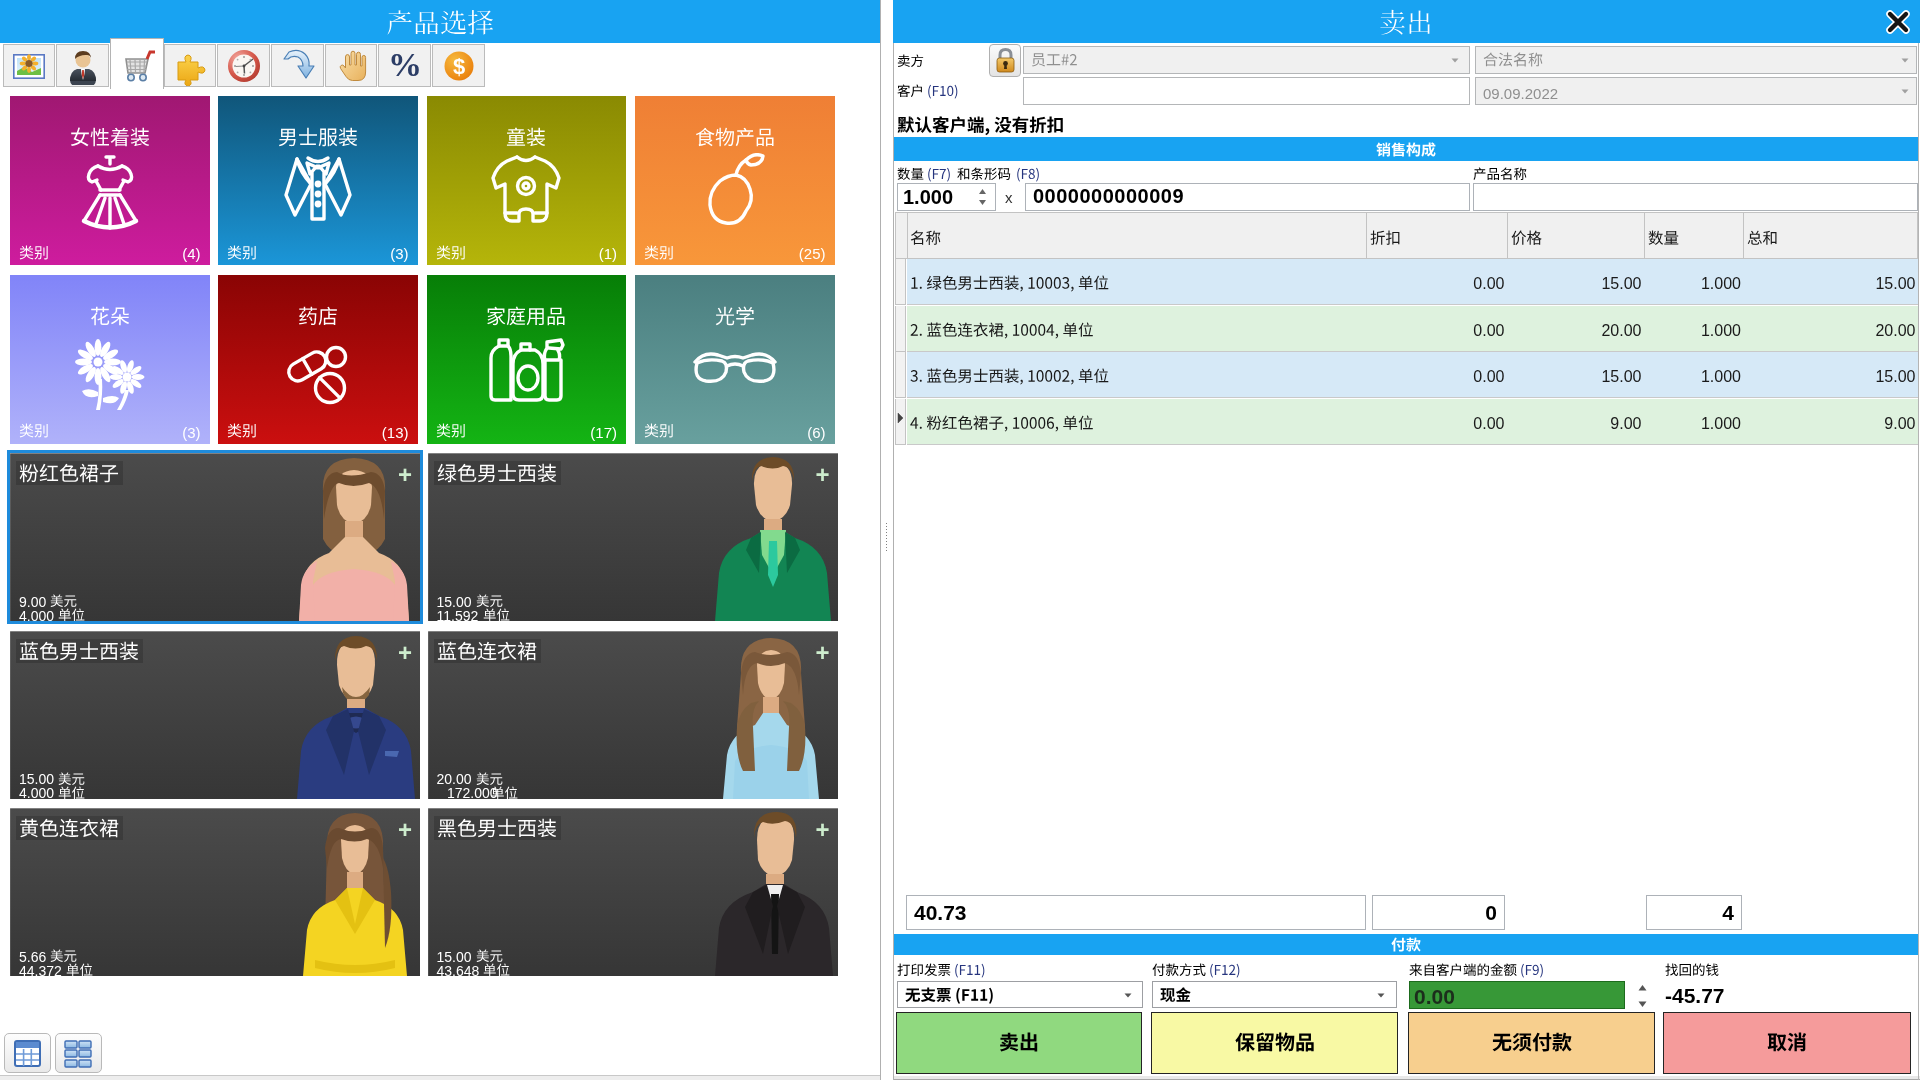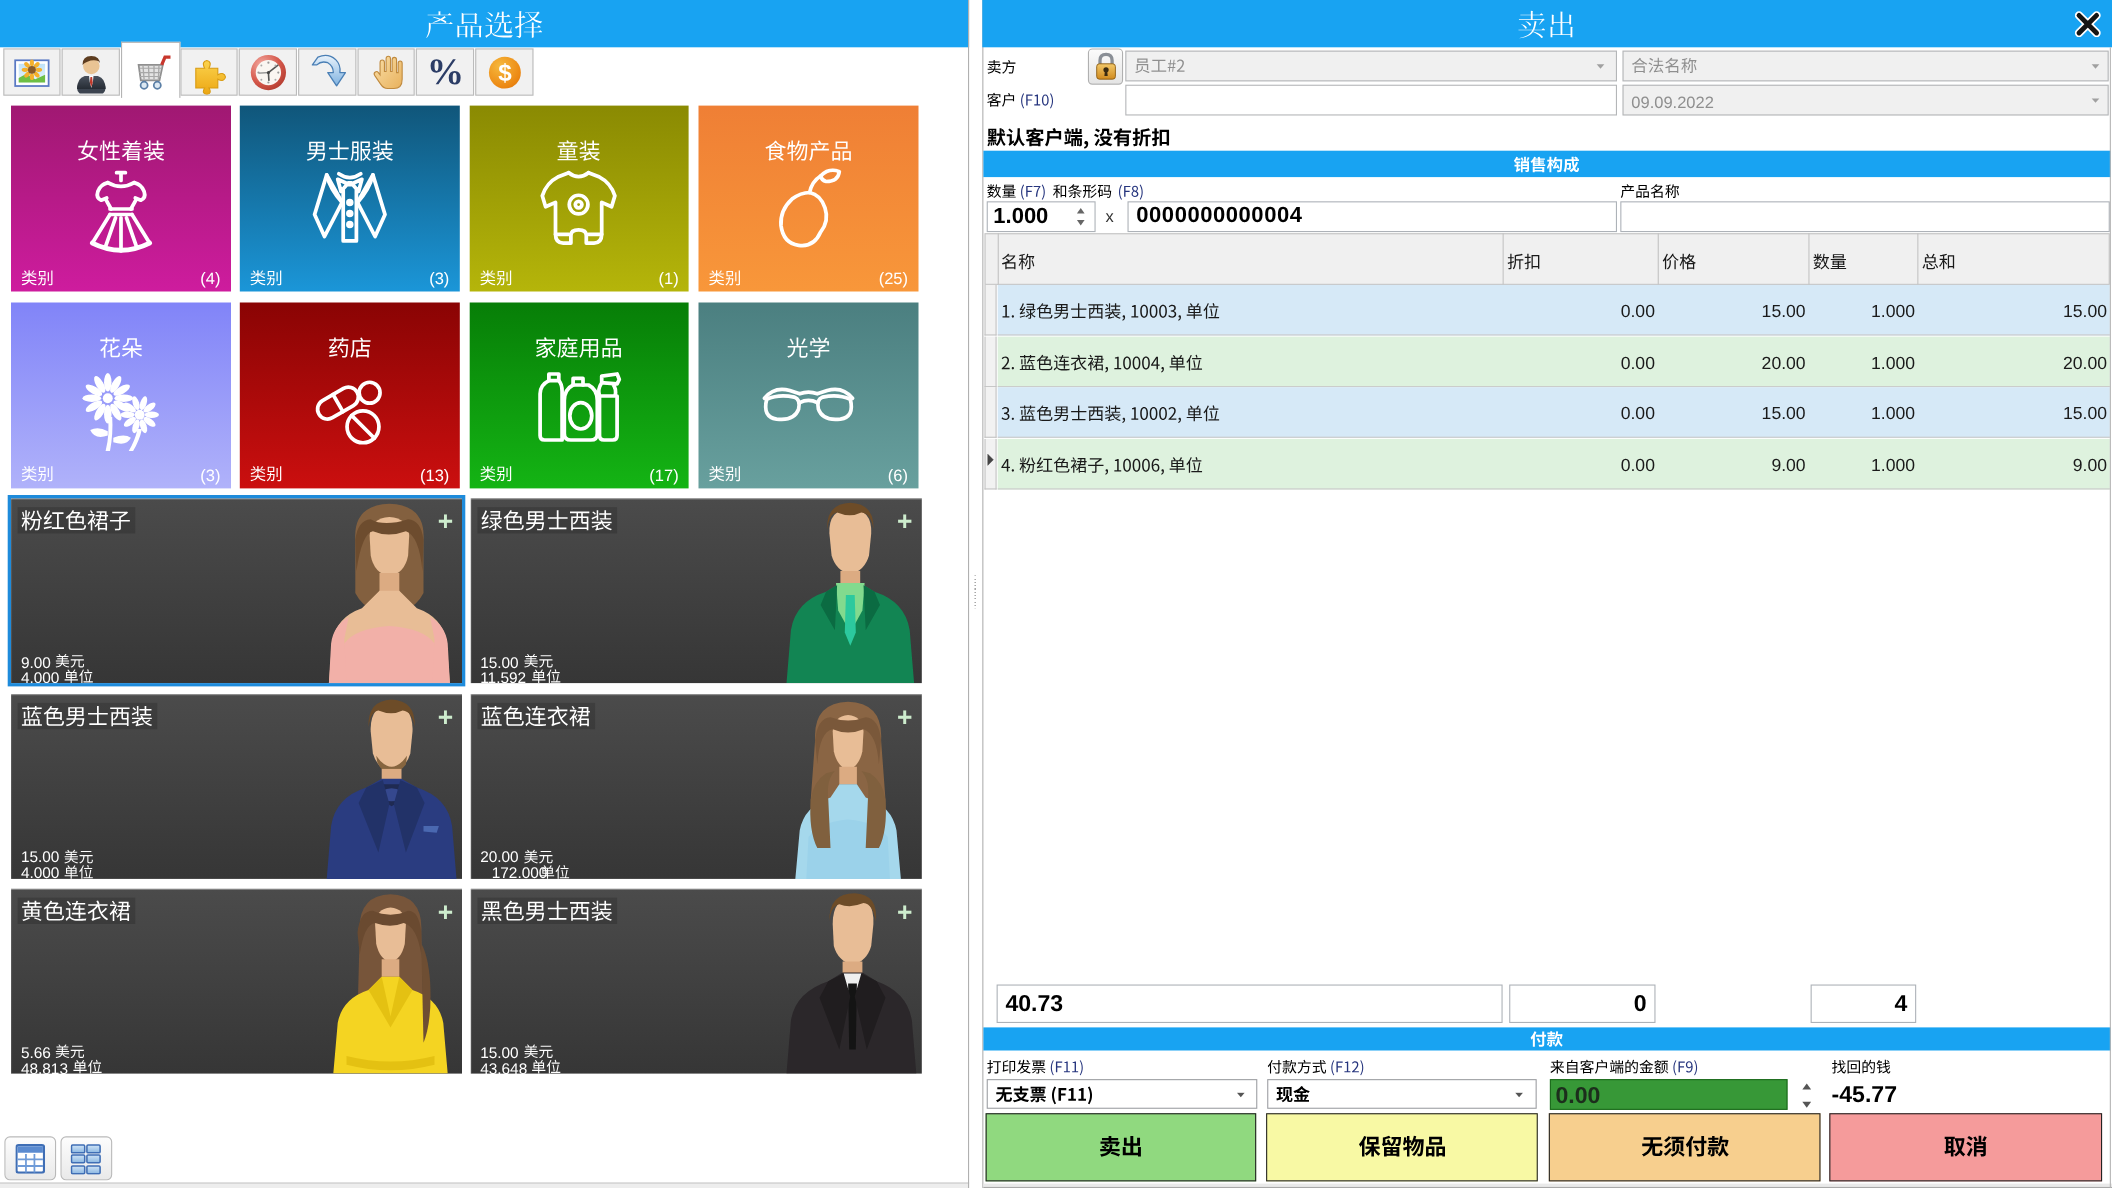--- a/index.html
+++ b/index.html
@@ -406,21 +406,21 @@
       </svg>
 <div class="abs" style="left:16.0px;top:816.0px;width:107.0px;height:24px;background:rgba(0,0,0,0.16)"></div>
 <svg style="position:absolute;left:19.0px;top:818.4px;overflow:visible" width="100.0" height="20.0" viewBox="0 0 5000 1000">
         <path d="M592 840C704 880 818 926 887 960L942 910C868 876 747 829 636 793ZM352 793C288 834 161 883 59 909C75 923 98 947 110 963C212 935 339 886 420 837ZM163 434V776H844V434H538V361H948V292H700V196H882V128H700V40H624V128H379V40H304V128H127V196H304V292H55V361H461V434ZM379 292V196H624V292ZM236 631H461V720H236ZM538 631H769V720H538ZM236 489H461V577H236ZM538 489H769V577H538Z M1474 388V561H1243V388ZM1547 388H1786V561H1547ZM1598 195C1569 237 1531 283 1494 317H1229C1268 279 1304 238 1337 195ZM1354 37C1284 172 1162 293 1039 369C1053 385 1074 423 1081 439C1111 419 1141 396 1170 371V799C1170 916 1219 943 1378 943C1414 943 1725 943 1765 943C1914 943 1945 898 1963 742C1941 738 1910 726 1890 714C1879 846 1863 874 1764 874C1696 874 1426 874 1373 874C1263 874 1243 860 1243 800V633H1786V678H1861V317H1585C1632 269 1678 211 1712 158L1663 123L1648 128H1383C1397 106 1410 84 1422 62Z M2083 88C2134 145 2196 222 2223 271L2285 229C2255 181 2193 105 2141 51ZM2248 379H2045V449H2176V763C2133 781 2082 828 2030 889L2086 962C2132 892 2177 828 2208 828C2230 828 2264 864 2306 892C2378 938 2463 949 2593 949C2694 949 2879 943 2950 938C2952 915 2964 875 2974 854C2873 865 2720 874 2596 874C2479 874 2391 867 2325 824C2290 802 2267 782 2248 770ZM2376 472C2385 463 2420 457 2468 457H2622V594H2316V664H2622V848H2699V664H2941V594H2699V457H2893L2894 387H2699V264H2622V387H2458C2488 335 2517 274 2545 210H2923V144H2571L2602 61L2524 40C2515 75 2503 110 2490 144H2324V210H2464C2440 268 2417 315 2406 334C2386 370 2369 395 2352 399C2360 419 2373 456 2376 472Z M3430 58C3455 103 3482 162 3492 202H3061V275H3429C3339 395 3189 510 3034 579C3046 595 3067 625 3076 644C3140 614 3201 578 3259 536V810C3259 857 3225 885 3205 898C3218 912 3239 941 3246 957C3272 939 3310 924 3625 824C3620 808 3611 777 3608 756L3335 839V478C3399 424 3456 366 3502 304C3555 580 3652 770 3913 934C3922 911 3947 884 3966 869C3839 795 3752 714 3690 617C3764 558 3851 477 3917 406L3853 360C3803 422 3725 498 3656 556C3615 474 3588 382 3569 275H3940V202H3508L3573 180C3563 142 3534 81 3505 36Z M4134 69C4164 110 4200 167 4217 201L4280 166C4262 132 4225 80 4194 39ZM4441 92V158H4595C4592 194 4589 229 4584 263H4395V331H4574C4568 369 4560 405 4550 439H4432V506H4529C4489 614 4429 699 4338 760C4354 773 4381 800 4391 814C4434 782 4470 745 4501 704V958H4571V913H4842V958H4916V606H4560C4576 575 4589 541 4601 506H4894V331H4962V263H4894V92ZM4571 847V673H4842V847ZM4820 331V439H4620C4629 405 4637 369 4643 331ZM4820 263H4654C4658 229 4662 194 4665 158H4820ZM4356 401C4339 432 4311 473 4285 506L4255 472C4298 399 4336 320 4361 239L4321 214L4307 217H4052V286H4274C4221 423 4125 558 4031 635C4043 648 4064 682 4071 701C4105 670 4140 633 4174 590V960H4246V548C4280 594 4321 652 4338 683L4384 631L4316 544C4344 512 4375 472 4401 435Z" fill="#fff"></path>
       </svg>
 <div class="abs" style="left:398.0px;top:816.0px;font-size:24px;color:#cdeccd;font-weight:bold">+</div>
 <div class="abs" style="left:19.0px;top:948.5px;font-size:14px;color:#fff">5.66</div>
       <svg style="position:absolute;left:50.3px;top:949.1px;overflow:visible" width="27.0" height="13.5" viewBox="0 0 2000 1000">
         <path d="M695 36C675 79 638 139 608 180H343L380 163C364 127 328 75 292 36L226 64C257 98 287 144 304 180H98V247H460V329H147V394H460V479H56V546H452C448 573 444 599 438 623H82V691H416C370 793 271 857 41 890C55 907 73 938 79 957C338 914 446 831 496 698C575 843 711 925 913 957C923 936 943 904 960 888C775 866 643 802 572 691H937V623H518C523 599 527 573 530 546H950V479H536V394H858V329H536V247H903V180H691C718 144 748 101 773 60Z M1147 118V190H1857V118ZM1059 398V472H1314C1299 659 1262 818 1048 899C1065 913 1087 940 1095 957C1328 864 1376 687 1394 472H1583V830C1583 917 1607 942 1697 942C1716 942 1822 942 1842 942C1929 942 1949 895 1958 723C1937 718 1905 704 1887 690C1884 844 1877 871 1836 871C1812 871 1724 871 1706 871C1667 871 1659 865 1659 829V472H1942V398Z" fill="#fff"></path>
       </svg>
-<div class="abs" style="left:19.0px;top:962.5px;font-size:14px;color:#fff">48.813</div>
+<div class="abs" style="left:19.0px;top:962.5px;font-size:14px;color:#fff">44.372</div>
       <svg style="position:absolute;left:65.8px;top:963.1px;overflow:visible" width="27.0" height="13.5" viewBox="0 0 2000 1000">
         <path d="M221 443H459V551H221ZM536 443H785V551H536ZM221 277H459V383H221ZM536 277H785V383H536ZM709 44C686 95 645 165 609 213H366L407 193C387 151 340 89 299 44L236 74C272 116 311 173 333 213H148V615H459V710H54V780H459V959H536V780H949V710H536V615H861V213H693C725 171 760 119 790 71Z M1369 222V295H1914V222ZM1435 371C1465 510 1495 695 1503 800L1577 778C1567 676 1536 496 1503 355ZM1570 52C1589 102 1609 168 1617 211L1692 189C1682 146 1660 83 1641 33ZM1326 846V918H1955V846H1748C1785 712 1826 515 1853 361L1774 348C1756 498 1716 711 1678 846ZM1286 44C1230 196 1136 346 1038 443C1051 460 1073 499 1081 517C1115 482 1148 441 1180 396V958H1255V279C1294 211 1329 138 1357 65Z" fill="#fff"></path>
       </svg>
 <div class="abs" style="left:427.5px;top:808.0px;width:410px;height:168px;background:linear-gradient(180deg,#4b4b4b,#363636);box-shadow:inset 0 1px 0 rgba(255,255,255,0.3),inset 1px 0 0 rgba(255,255,255,0.12)"></div>
 <svg class="abs" style="left:706.5px;top:808.0px" width="131" height="168" viewBox="0 0 131 168">
         <path d="M50 32 Q50 8 69 8 Q88 8 87 32 L85 52 Q81 66 68 69 Q55 66 51 52 Z" fill="#e8bd96"></path>
         <path d="M47 30 Q46 4 70 4 Q92 5 89 30 Q87 14 78 13 Q66 18 56 14 Q48 16 47 30 Z" fill="#6d4c28"></path>
         <path d="M59 66 L77 66 L77 80 L59 80 Z" fill="#dcab82"></path>
         <path d="M8 168 L12 120 Q16 94 46 84 L59 76 L77 76 L90 84 Q118 94 122 120 L126 168 Z" fill="#2b272a"></path>
         <path d="M60 77 L76 77 L77 88 L68 95 L59 88 Z" fill="#efefef"></path>
@@ -539,21 +539,21 @@
       <path d="M263 268C296 313 333 374 348 414L416 383C400 344 361 284 328 241ZM689 246C671 297 636 369 607 416H124V553C124 659 115 807 35 916C52 925 85 952 97 967C185 849 202 674 202 555V490H928V416H683C711 374 743 321 770 274ZM425 59C448 89 472 128 486 160H110V232H902V160H572L575 159C561 125 530 75 500 39Z M1302 154H1701V344H1302ZM1229 83V416H1778V83ZM1083 523V960H1155V906H1364V951H1439V523ZM1155 833V594H1364V833ZM1549 523V960H1621V906H1849V954H1925V523ZM1621 833V594H1849V833Z M2263 351C2314 386 2373 434 2417 474C2300 536 2171 581 2047 607C2061 624 2079 656 2086 676C2141 663 2197 647 2252 627V959H2327V907H2773V959H2849V540H2451C2617 451 2762 327 2844 167L2794 136L2781 140H2427C2451 112 2473 83 2492 54L2406 37C2347 133 2233 244 2069 321C2087 334 2111 361 2122 379C2217 330 2296 271 2361 209H2733C2674 297 2587 372 2487 435C2440 394 2374 344 2321 308ZM2773 838H2327V609H2773Z M3512 430C3489 555 3449 680 3392 760C3409 769 3440 788 3453 799C3510 712 3555 579 3582 443ZM3782 440C3826 549 3868 695 3882 789L3952 767C3936 673 3894 531 3848 420ZM3532 42C3509 170 3467 297 3408 384V327H3279V149C3327 137 3372 123 3409 108L3364 49C3292 81 3168 110 3063 128C3071 145 3081 170 3084 186C3124 180 3167 173 3209 165V327H3054V397H3200C3162 512 3094 642 3033 713C3045 730 3063 759 3070 777C3119 716 3169 618 3209 518V961H3279V510C3311 554 3349 610 3365 639L3409 580C3390 555 3308 464 3279 435V397H3398L3394 403C3412 412 3444 431 3458 442C3494 389 3527 320 3553 243H3653V868C3653 881 3649 885 3636 885C3623 886 3579 886 3532 885C3543 904 3554 936 3559 956C3621 956 3664 954 3691 943C3718 931 3728 910 3728 868V243H3863C3848 279 3828 319 3810 354L3877 370C3904 313 3934 245 3958 183L3909 169L3898 173H3576C3586 135 3596 96 3604 56Z" fill="#000"></path>
     </svg>
 <div class="abs" style="left:897px;top:183px;width:99px;height:28px;background:#fff;border:1px solid #adb2b8"></div>
 <div class="abs" style="left:903px;top:186px;font-size:20px;font-weight:bold;color:#000">1.000</div>
 <svg class="abs" style="left:978px;top:188px" width="9" height="18" viewBox="0 0 9 18">
       <path d="M4.5 1 L8 6 L1 6 Z" fill="#666"></path>
       <path d="M4.5 17 L8 12 L1 12 Z" fill="#666"></path>
     </svg>
 <div class="abs" style="left:1005px;top:189px;font-size:15px;color:#333">x</div>
 <div class="abs" style="left:1025px;top:183px;width:445px;height:28px;background:#fff;border:1px solid #adb2b8"></div>
-<div class="abs" style="left:1033px;top:185px;font-size:20px;font-weight:bold;color:#000;letter-spacing:0.5px">0000000000004</div>
+<div class="abs" style="left:1033px;top:185px;font-size:20px;font-weight:bold;color:#000;letter-spacing:0.5px">0000000000009</div>
 <div class="abs" style="left:1473px;top:183px;width:445px;height:28px;background:#fff;border:1px solid #adb2b8"></div>
 <div class="abs" style="left:895px;top:212px;width:1023px;height:47px;background:#f0f0f0;border:1px solid #c3c3c3"></div>
 <div class="abs" style="left:906.5px;top:212px;width:1px;height:47px;background:#c3c3c3"></div>
 <div class="abs" style="left:1366.0px;top:212px;width:1px;height:47px;background:#c3c3c3"></div>
 <div class="abs" style="left:1507.0px;top:212px;width:1px;height:47px;background:#c3c3c3"></div>
 <div class="abs" style="left:1644.0px;top:212px;width:1px;height:47px;background:#c3c3c3"></div>
 <div class="abs" style="left:1743.0px;top:212px;width:1px;height:47px;background:#c3c3c3"></div>
 <svg style="position:absolute;left:910.0px;top:230.4px;overflow:visible" width="31.0" height="15.5" viewBox="0 0 2000 1000">
       <path d="M263 351C314 386 373 434 417 474C300 536 171 581 47 607C61 624 79 656 86 676C141 663 197 647 252 627V959H327V907H773V959H849V540H451C617 451 762 327 844 167L794 136L781 140H427C451 112 473 83 492 54L406 37C347 133 233 244 69 321C87 334 111 361 122 379C217 330 296 271 361 209H733C674 297 587 372 487 435C440 394 374 344 321 308ZM773 838H327V609H773Z M1512 430C1489 555 1449 680 1392 760C1409 769 1440 788 1453 799C1510 712 1555 579 1582 443ZM1782 440C1826 549 1868 695 1882 789L1952 767C1936 673 1894 531 1848 420ZM1532 42C1509 170 1467 297 1408 384V327H1279V149C1327 137 1372 123 1409 108L1364 49C1292 81 1168 110 1063 128C1071 145 1081 170 1084 186C1124 180 1167 173 1209 165V327H1054V397H1200C1162 512 1094 642 1033 713C1045 730 1063 759 1070 777C1119 716 1169 618 1209 518V961H1279V510C1311 554 1349 610 1365 639L1409 580C1390 555 1308 464 1279 435V397H1398L1394 403C1412 412 1444 431 1458 442C1494 389 1527 320 1553 243H1653V868C1653 881 1649 885 1636 885C1623 886 1579 886 1532 885C1543 904 1554 936 1559 956C1621 956 1664 954 1691 943C1718 931 1728 910 1728 868V243H1863C1848 279 1828 319 1810 354L1877 370C1904 313 1934 245 1958 183L1909 169L1898 173H1576C1586 135 1596 96 1604 56Z" fill="#1a1a1a"></path>
     </svg>

